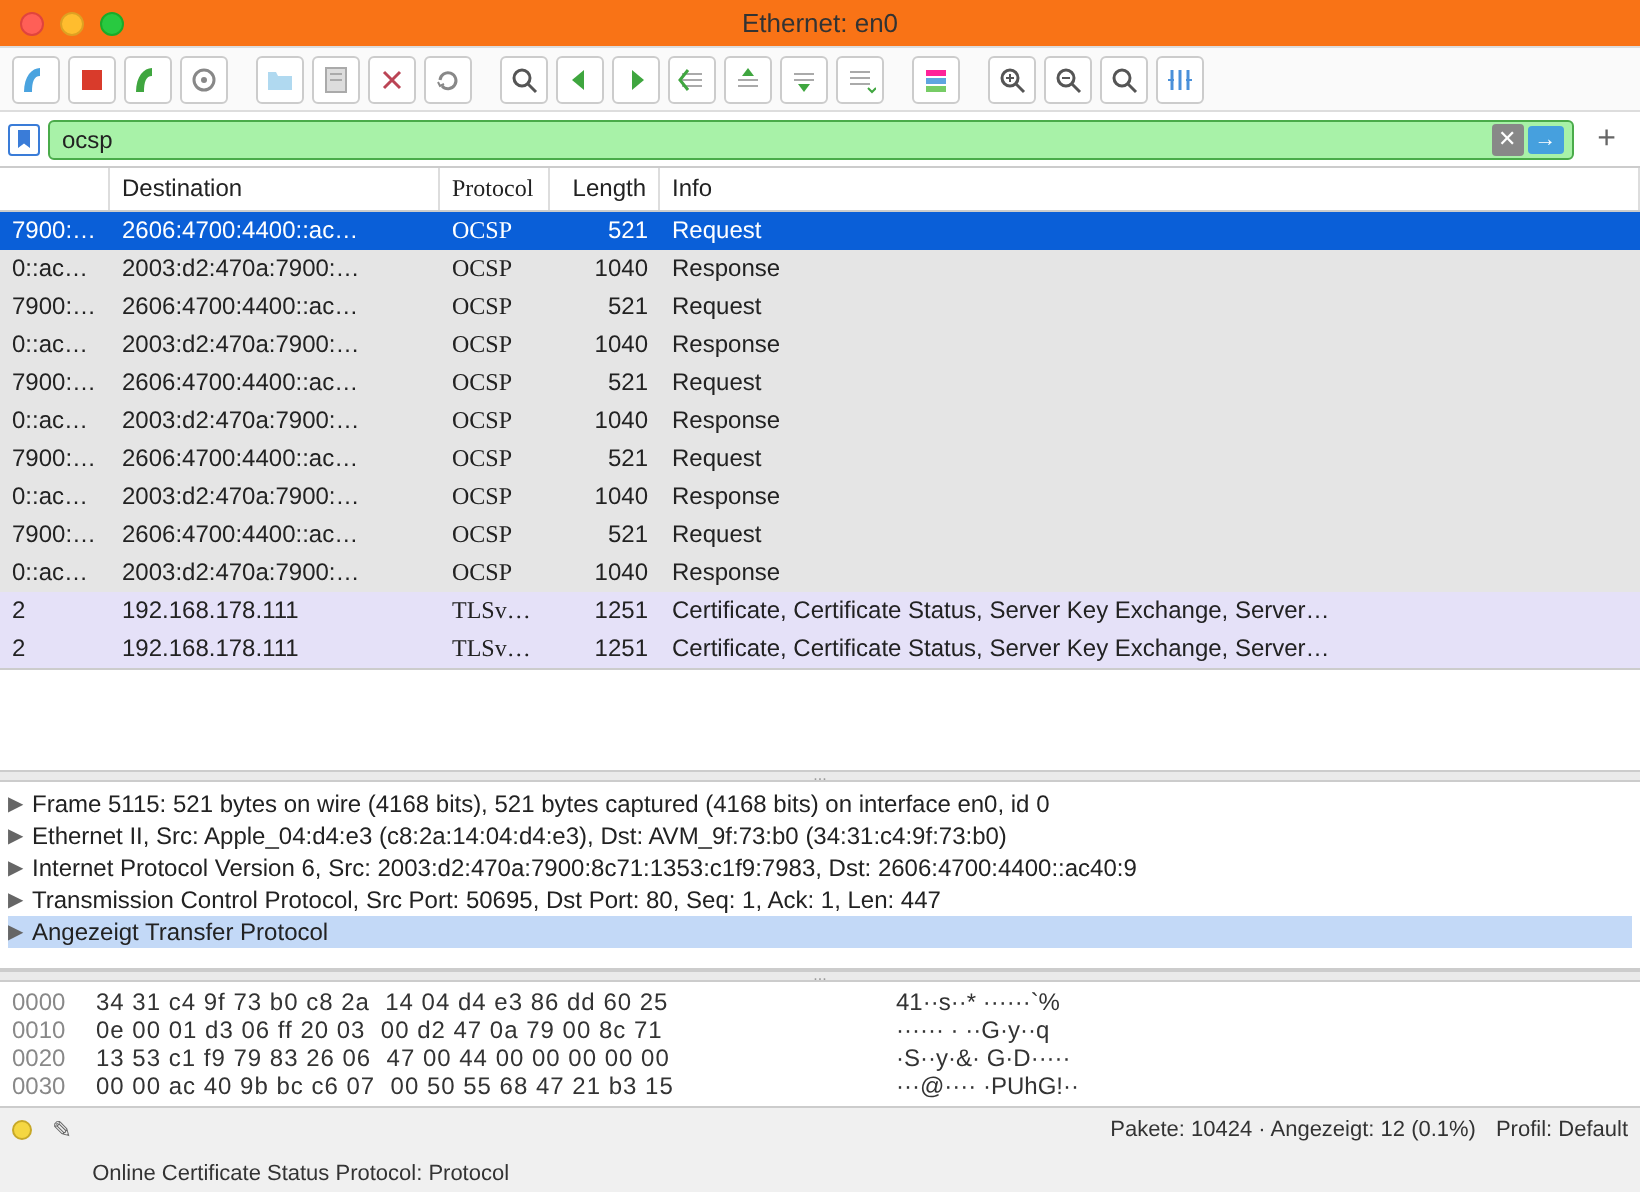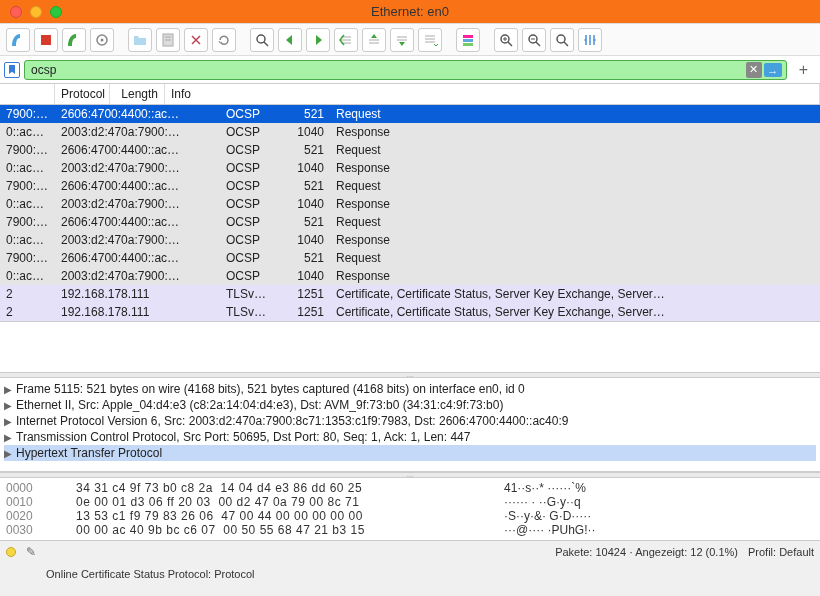--- a/index.html
+++ b/index.html
@@ -22,35 +22,35 @@
 .finput .clear { position:absolute; right:24px; width:16px; height:16px; background:#888; color:#fff; border-radius:2px; display:flex; align-items:center; justify-content:center; font-size:11px; }
 .finput .arrow { position:absolute; right:4px; width:18px; height:14px; background:#46a0de; border-radius:2px; display:flex; align-items:center; justify-content:center; color:#fff; font-size:11px; }
 .plus { font-size:16px; color:#666; padding:0 8px; }
 .packets { border-bottom:1px solid #ccc; background:#fff; }
 .phead { display:flex; background:#fff; border-bottom:1px solid #ccc; font-size:12px; color:#222; }
 .phead > div { padding:3px 6px; border-right:1px solid #ddd; }
 .prow { display:flex; font-family:Menlo,Consolas,monospace; font-size:12px; padding:1px 0; }
 .prow > div { padding:1px 6px; overflow:hidden; white-space:nowrap; text-overflow:ellipsis; }
 .c-src { width:55px; }
 .c-dst { width:165px; }
-.c-pro { width:55px; }
+.c-pro { width:55px;font-family:Liberation Serif, serif; }
 .c-len { width:55px; text-align:right; }
 .c-info { flex:1; }
 .sel { background:#0a5fd8; color:#fff; }
 .grn { background:#e5e5e5; }
 .lav { background:#e5e1f8; }
 .whitegap { height:50px; background:#fff; }
 .dividerbar { height:6px; background:#eaeaea; border-top:1px solid #ccc; border-bottom:1px solid #ccc; }
 .dividerbar::before { content:"..."; display:block; text-align:center; color:#999; font-size:8px; line-height:4px; }
 .tree { background:#fff; font-family:Menlo,Consolas,monospace; font-size:12px; padding:3px 4px; height:94px; overflow:hidden; border-bottom:1px solid #ccc; }
 .trow { display:flex; align-items:center; padding:1px 0; }
 .trow .tri { width:12px; color:#666; font-size:10px; }
 .trow.hl { background:#c3d9f7; }
 .hex { background:#fff; font-family:Menlo,Consolas,monospace; font-size:12px; padding:3px 2px; white-space:pre; color:#333; }
-.hexrow { display:flex;gap:28px; }
+.hexrow { display:flex; }
 .hexoff { color:#888; width:46px; padding-left:4px; }
 .hexb { width:400px; letter-spacing:0.5px; }
 .hexa { flex:1; }
 .status { height:22px; background:#f0f0f0; border-top:1px solid #ccc; display:flex; align-items:center; font-size:11px; color:#333; padding:0 6px; gap:10px; }
 .status .led { width:10px; height:10px; border-radius:50%; background:#f5d742; border:1px solid #c7a828; }
 .status .pen { font-size:12px; color:#666; }
 .status .left { flex:1;margin-top:44px; }
 </style>
 </head>
 <body>
@@ -197,20 +197,21 @@
     <span>ocsp</span>
     <span class="clear">✕</span>
     <span class="arrow">→</span>
   </div>
   <span class="plus">+</span>
 </div>
 
 <div class="packets">
   <div class="phead">
     <div class="c-src"></div>
+    <div class="c-dst">Destination</div>
     <div class="c-pro">Protocol</div>
     <div class="c-len">Length</div>
     <div class="c-info">Info</div>
   </div>
   <div id="packet-rows">
       <div class="prow sel">
         <div class="c-src">7900:…</div>
         <div class="c-dst">2606:4700:4400::ac…</div>
         <div class="c-pro">OCSP</div>
         <div class="c-len">521</div>
@@ -311,21 +312,21 @@
     <div class="trow">
       <span class="tri">▶</span>
       <span>Internet Protocol Version 6, Src: 2003:d2:470a:7900:8c71:1353:c1f9:7983, Dst: 2606:4700:4400::ac40:9</span>
     </div>
     <div class="trow">
       <span class="tri">▶</span>
       <span>Transmission Control Protocol, Src Port: 50695, Dst Port: 80, Seq: 1, Ack: 1, Len: 447</span>
     </div>
     <div class="trow hl">
       <span class="tri">▶</span>
-      <span>Hypertext Transfer Protocol</span>
+      <span>Angezeigt Transfer Protocol</span>
     </div>
   </div>
 
 <div class="dividerbar"></div>
 
 <div class="hex" id="hex-rows"><div class="hexrow"><span class="hexoff">0000</span><span class="hexb">34 31 c4 9f 73 b0 c8 2a  14 04 d4 e3 86 dd 60 25</span><span class="hexa">41··s··* ······`%</span></div><div class="hexrow"><span class="hexoff">0010</span><span class="hexb">0e 00 01 d3 06 ff 20 03  00 d2 47 0a 79 00 8c 71</span><span class="hexa">······ · ··G·y··q</span></div><div class="hexrow"><span class="hexoff">0020</span><span class="hexb">13 53 c1 f9 79 83 26 06  47 00 44 00 00 00 00 00</span><span class="hexa">·S··y·&amp;· G·D·····</span></div><div class="hexrow"><span class="hexoff">0030</span><span class="hexb">00 00 ac 40 9b bc c6 07  00 50 55 68 47 21 b3 15</span><span class="hexa">···@···· ·PUhG!··</span></div></div>
 
 <div class="status">
   <div class="led"></div>
   <div class="pen">✎</div>

